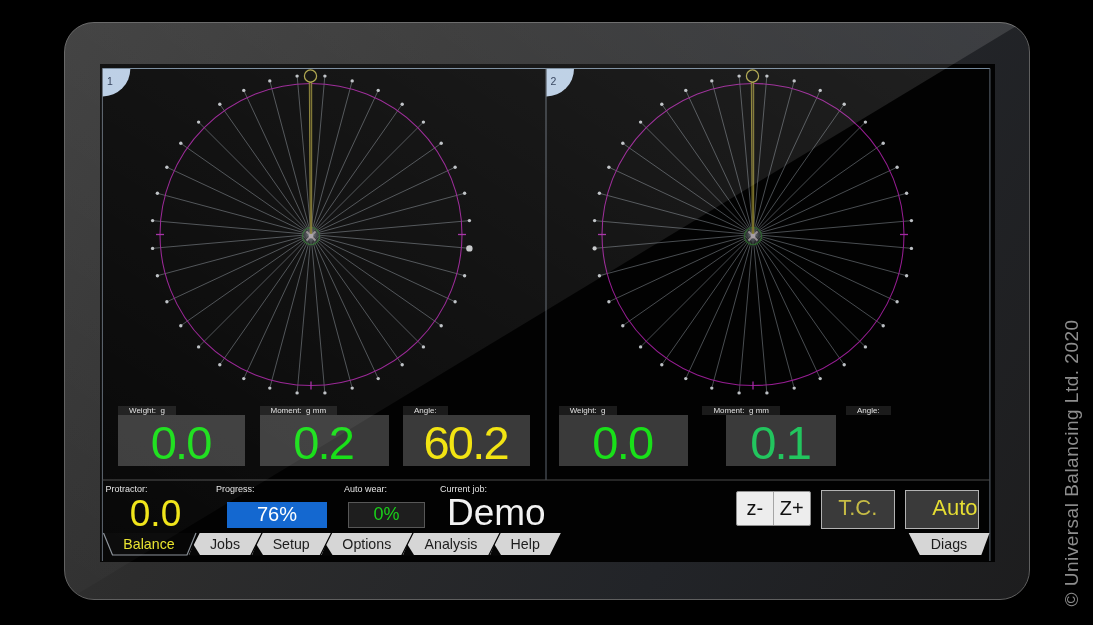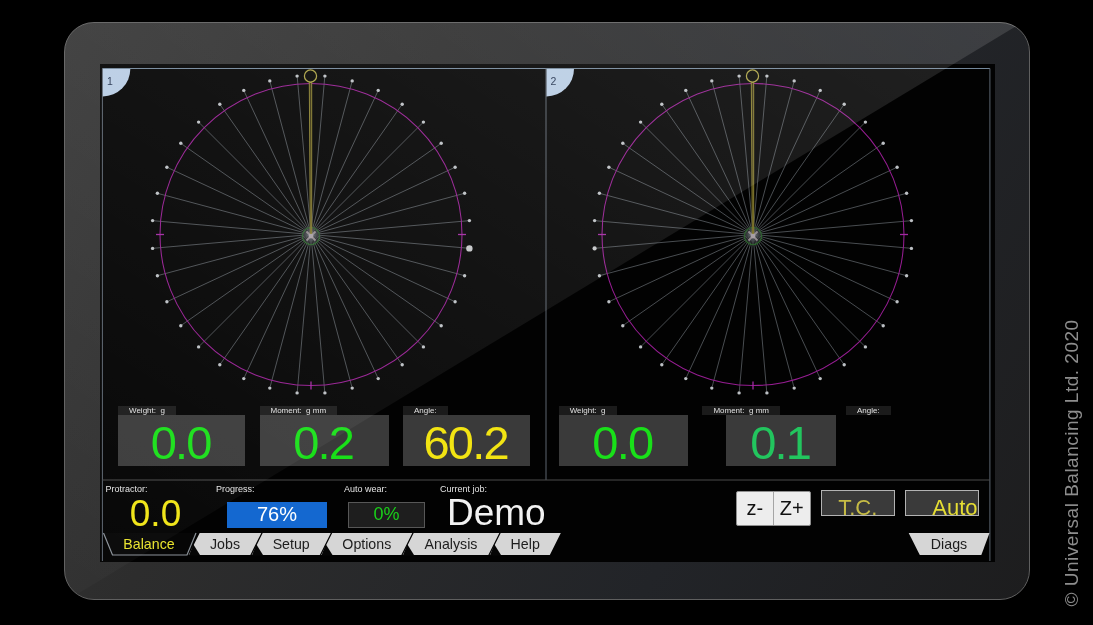--- a/index.html
+++ b/index.html
@@ -17,21 +17,21 @@
   font-size:37px; line-height:35px; color:#f0e414; }
 #prog { position:absolute; left:227px; top:502px; width:100px; height:25.5px; background:#1468d0;
   color:#fff; font-size:20px; line-height:25px; text-align:center; }
 #drill { position:absolute; left:348px; top:502px; width:77px; height:25.5px; background:#1e1e1e;
   border:1px solid #575757; color:#19cf19; font-size:18px; line-height:23px; text-align:center; }
 #demo { position:absolute; left:447px; top:495px; font-size:37px; line-height:36px; color:#f2f2f2; }
 #zbtn { position:absolute; left:736px; top:491px; width:74.5px; height:35px; display:flex;
   background:#ededed; border:1px solid #8f8f8f; border-radius:2px; }
 #zbtn div { flex:1; text-align:center; font-size:20px; line-height:32px; color:#111; }
 #zbtn div:first-child { border-right:1px solid #a5a5a5; }
-.dbtn { position:absolute; top:490px; width:73.5px; height:26px; background:#3a3a3a;
+.dbtn { position:absolute; top:490px; width:73.5px; height:39px; background:#3a3a3a;
   border:1px solid #b3b3b3; text-align:center; font-size:22px; line-height:33px; }
 #tc { left:821px; color:#c5bb45; }
 #auto { left:905px; color:#e5dd33;text-align:right; }
 #copy { position:absolute; left:925.5px; top:452px; width:291px; font-size:19px; color:#8d8d8d;
   transform:rotate(-90deg); transform-origin:center; text-align:center; letter-spacing:0.5px; }
 svg { position:absolute; left:0; top:0; }
 </style></head>
 <body>
 <div id="stage">
   <div id="monitor"></div>

